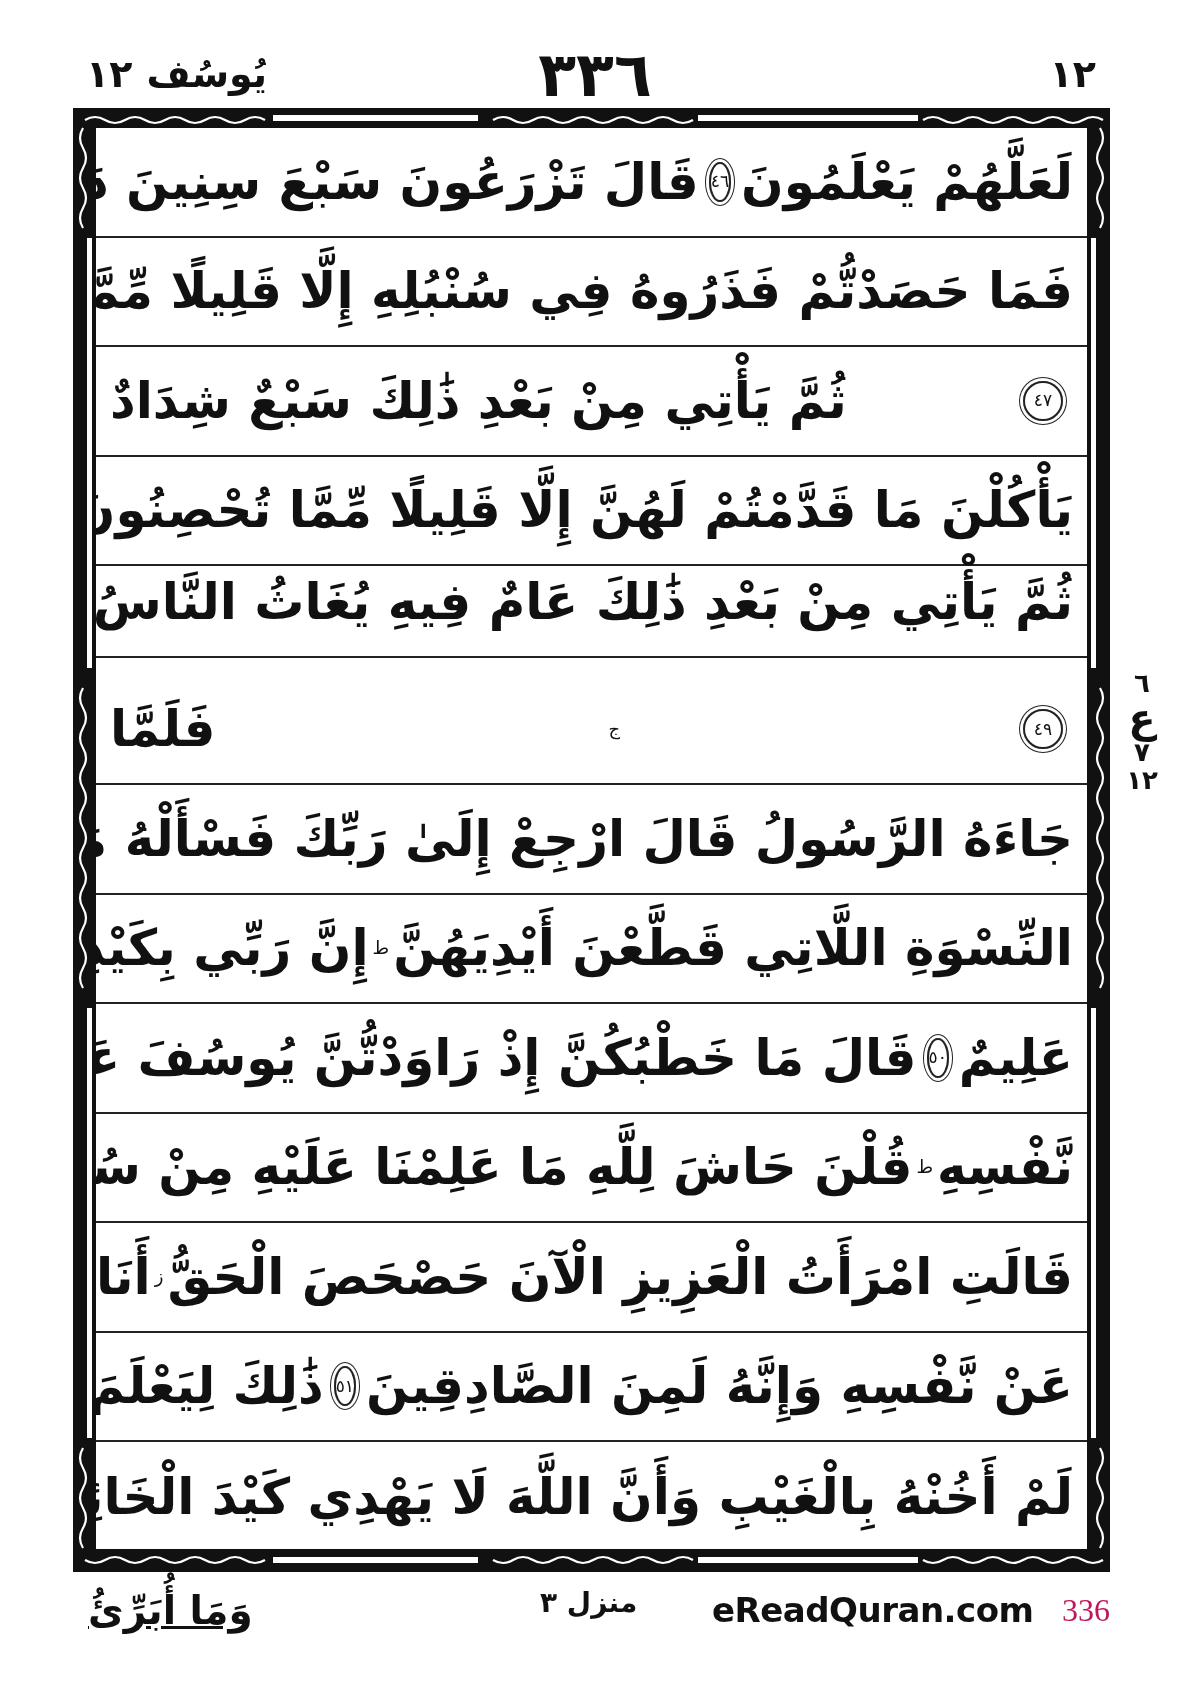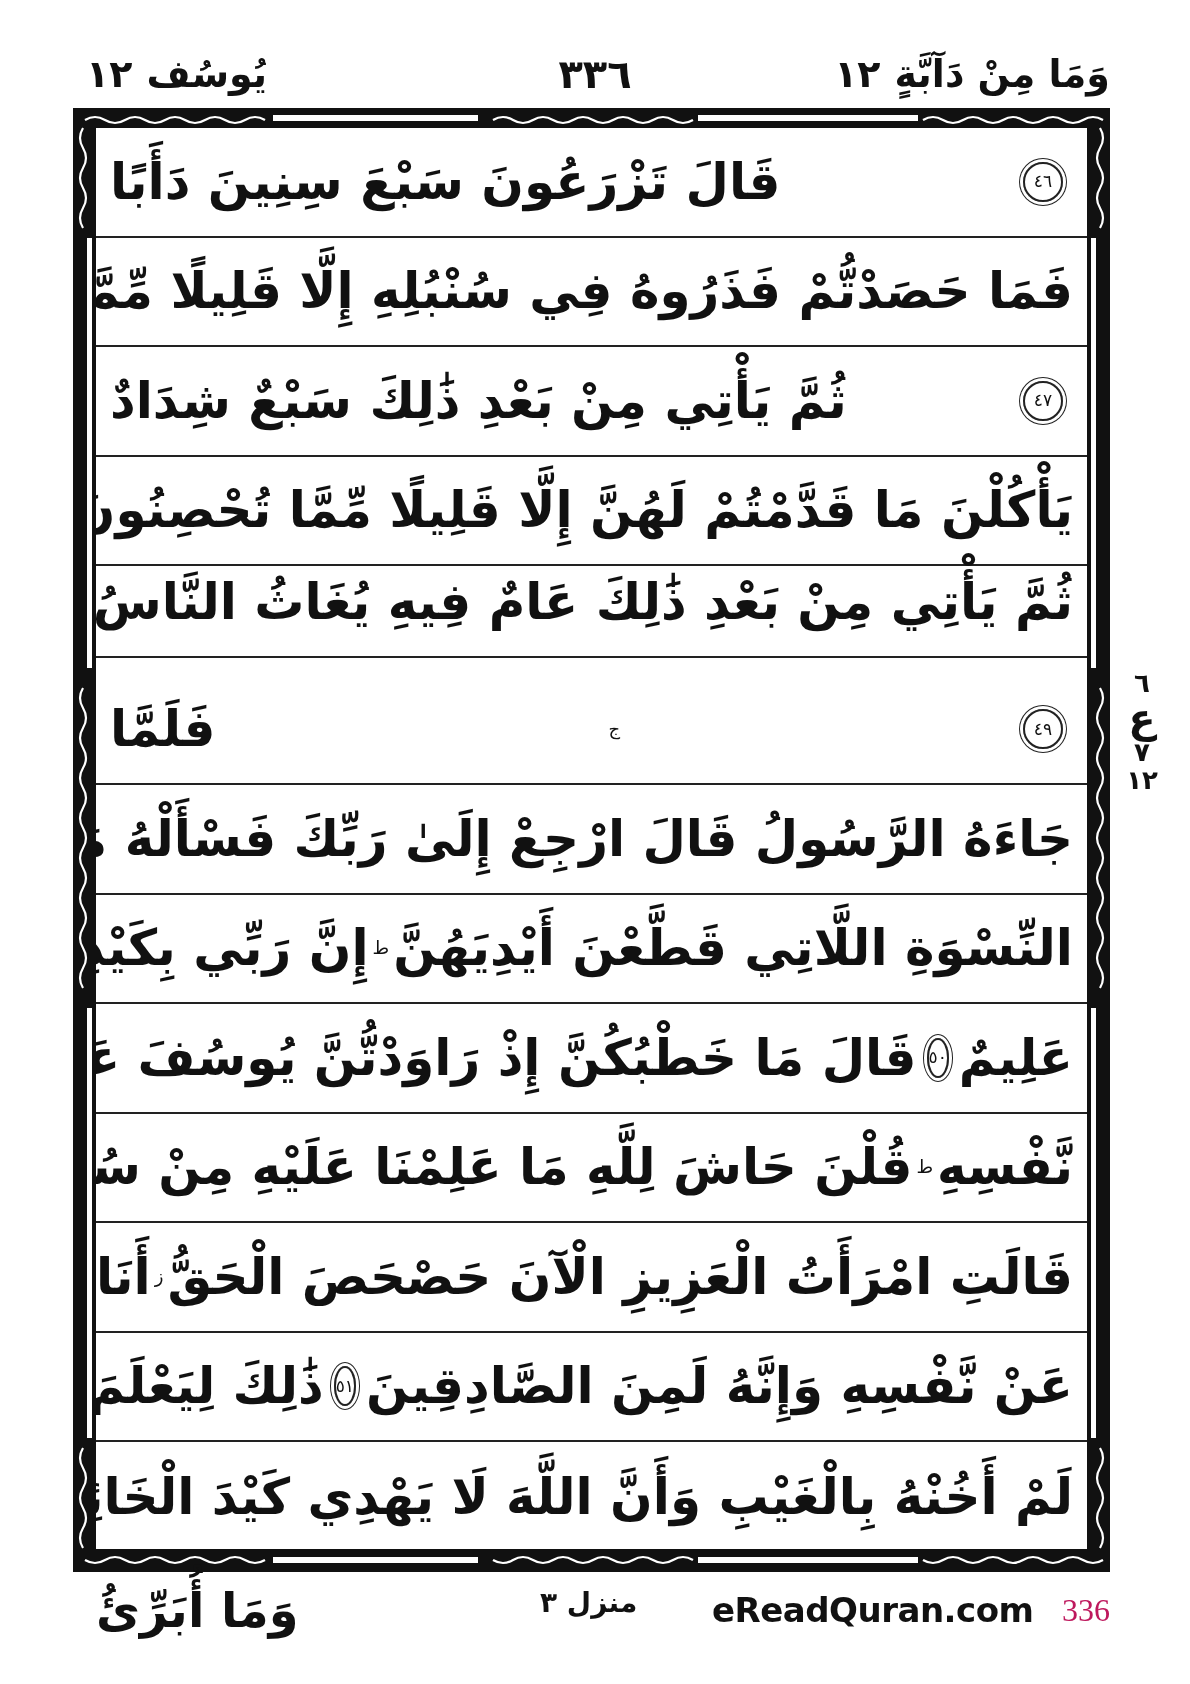--- a/index.html
+++ b/index.html
@@ -1,20 +1,20 @@
 <!DOCTYPE html>
 <html><head>
 <meta charset="utf-8">
 <style>
   html, body { margin:0; padding:0; background:#ffffff; }
   body { width:1190px; height:1684px; position:relative; overflow:hidden; font-family:"DejaVu Sans", sans-serif; color:#111; }
 
   .hdr { position:absolute; top:44px; height:60px; display:flex; align-items:center; direction:rtl; font-weight:bold; }
   .hdr-right { right:80px; font-size:38px; }
-  .hdr-center { left:0; right:0; justify-content:center; font-size:40px; letter-spacing:2px; }
+  .hdr-center { left:0; right:0; justify-content:center; font-size:62px; letter-spacing:2px; }
   .hdr-left { left:72px; font-size:38px; }
   .hdr .num { margin:0 14px; }
 
   
   .frame { position:absolute; left:73px; top:108px; width:1037px; height:1464px; background:#111; }
   .band-slot { position:absolute; background:#fff; }
   .orn { position:absolute; }
   .inner { position:absolute; left:95px; top:127px; width:993px; height:1423px; background:#fff; border:1.5px solid #111; box-sizing:border-box; }
 
   .line { position:absolute; left:0; right:0; height:109.5px; border-bottom:2px solid #222; box-sizing:border-box;
@@ -23,30 +23,29 @@
   .line:last-child { border-bottom:none; }
   .line .seg { display:inline-block; }
   .ayah { display:inline-flex; align-items:center; justify-content:center; width:36px; height:36px; border-radius:50%;
           border:2px solid #222; box-shadow:0 0 0 3px #fff, 0 0 0 4px #222; font-size:17px; font-weight:normal; margin:0 10px; direction:ltr; }
   .stop { font-size:18px; font-weight:normal; vertical-align:super; margin:0 4px; }
 
   .ruku { position:absolute; left:1122px; top:670px; width:40px; display:flex; flex-direction:column; align-items:center; font-size:26px; line-height:1.05; font-weight:bold; }
   .ruku .big { font-size:40px; }
 
   .ftr { position:absolute; top:1580px; height:60px; display:flex; align-items:center; }
-  .ftr-right-ar { left:96px; direction:rtl; font-size:48px; font-weight:bold; }
+  .ftr-right-ar { left:88px; direction:rtl; font-size:39px; font-weight:bold;text-decoration:underline; }
   .ftr-manzil { left:540px; direction:rtl; font-size:28px; font-weight:bold; top:1572px; }
   .ftr-site { left:712px; font-family:"DejaVu Sans", sans-serif; font-weight:bold; font-size:34px; letter-spacing:-0.5px; }
   .ftr-pg { left:1062px; font-family:"Liberation Serif", serif; font-size:32px; color:#be185d; }
 </style>
 </head>
 <body>
 
 <div class="hdr hdr-right">
-  <span>وَمَا مِنْ دَآبَّةٍ</span>
   <span class="num">١٢</span>
 </div>
 <div class="hdr hdr-center">
   <span>٣٣٦</span>
 </div>
 <div class="hdr hdr-left">
   <span>يُوسُف</span>
   <span class="num">١٢</span>
 </div>
 
@@ -76,20 +75,21 @@
       <path d="M10 1340 q-6 10 0 20 t0 20 t0 20 t0 20 t0 20"></path>
       <path d="M1027 20 q6 10 0 20 t0 20 t0 20 t0 20 t0 20"></path>
       <path d="M1027 580 q6 10 0 20 t0 20 t0 20 t0 20 t0 20 t0 20 t0 20 t0 20 t0 20 t0 20 t0 20 t0 20 t0 20 t0 20 t0 20"></path>
       <path d="M1027 1340 q6 10 0 20 t0 20 t0 20 t0 20 t0 20"></path>
     </g>
   </svg>
 
   <div class="inner" style="left:22px;top:19px;">
     <div id="lines">
         <div class="line" style="top: 0px;">
+          <span class="seg">لَعَلَّهُمْ يَعْلَمُونَ</span>
           <span class="ayah">٤٦</span>
           <span class="seg">قَالَ تَزْرَعُونَ سَبْعَ سِنِينَ دَأَبًا</span>
         </div>
         <div class="line" style="top: 109.5px;">
           <span class="seg">فَمَا حَصَدْتُّمْ فَذَرُوهُ فِي سُنْبُلِهِ إِلَّا قَلِيلًا مِّمَّا</span>
         </div>
         <div class="line" style="top: 219px;">
           <span class="ayah">٤٧</span>
           <span class="seg">ثُمَّ يَأْتِي مِنْ بَعْدِ ذَٰلِكَ سَبْعٌ شِدَادٌ</span>
         </div>

